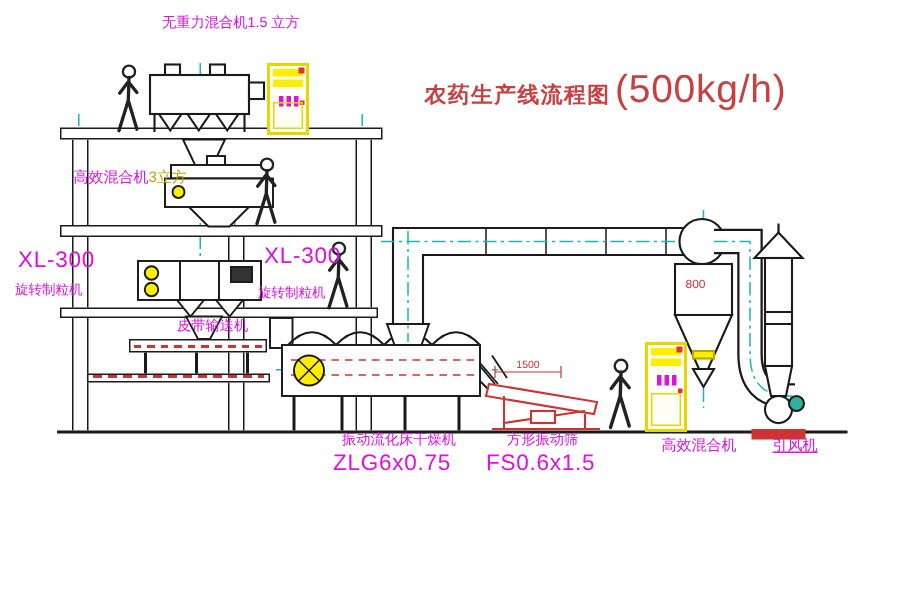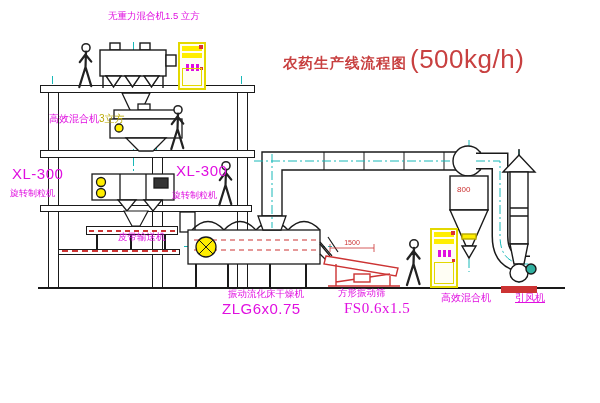--- a/index.html
+++ b/index.html
@@ -219,21 +219,21 @@
   </div>
 
   <div class="lbl lbl-md" style="left:84px;top:11px;font-size:9.5px;">无重力混合机1.5 立方</div>
   <div class="lbl lbl-sm" style="left:36px;top:114px;font-size:10px;margin-left:13px;">
     <span>高效混合机</span><span class="ylw">3立方</span>
   </div>
   <div class="lbl lbl-model" style="left:12px;top:166px;">XL-300</div>
   <div class="lbl lbl-sm" style="left:10px;top:189px;font-size:9px;">旋转制粒机</div>
   <div class="lbl lbl-model" style="left:176px;top:163px;">XL-300</div>
   <div class="lbl lbl-sm" style="left:172px;top:191px;font-size:9px;">旋转制粒机</div>
-  <div class="lbl lbl-sm" style="left:118px;top:232px;">皮带输送机</div>
+  <div class="lbl lbl-sm" style="left:118px;top:214px;font-family:Liberation Serif, serif;">皮带输送机</div>
   <div class="lbl lbl-sm" style="left:228px;top:289px;text-align:center;">振动流化床干燥机</div>
   <div class="lbl lbl-model" style="left:222px;top:301px;">ZLG6x0.75</div>
   <div class="lbl lbl-sm" style="left:338px;top:289px;font-family:Liberation Mono, monospace;">方形振动筛</div>
-  <div class="lbl lbl-model" style="left:344px;top:301px;font-family:Liberation Serif, serif;">FS0.6x1.5</div>
+  <div class="lbl lbl-model" style="left:324px;top:301px;">FS0.6x1.5</div>
   <div class="lbl lbl-sm" style="left:441px;top:293px;font-size:10px;">高效混合机</div>
   <div class="lbl lbl-sm" style="left:515px;top:293px;font-size:10px;text-decoration:underline;">引风机</div>
 
 </div>
 
 </body></html>

